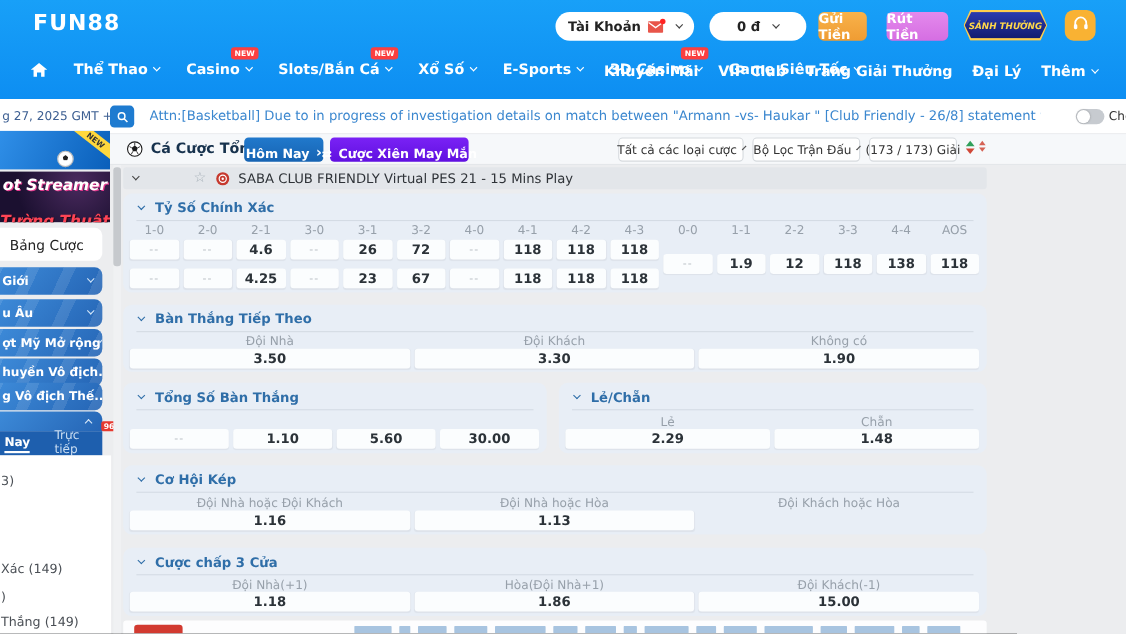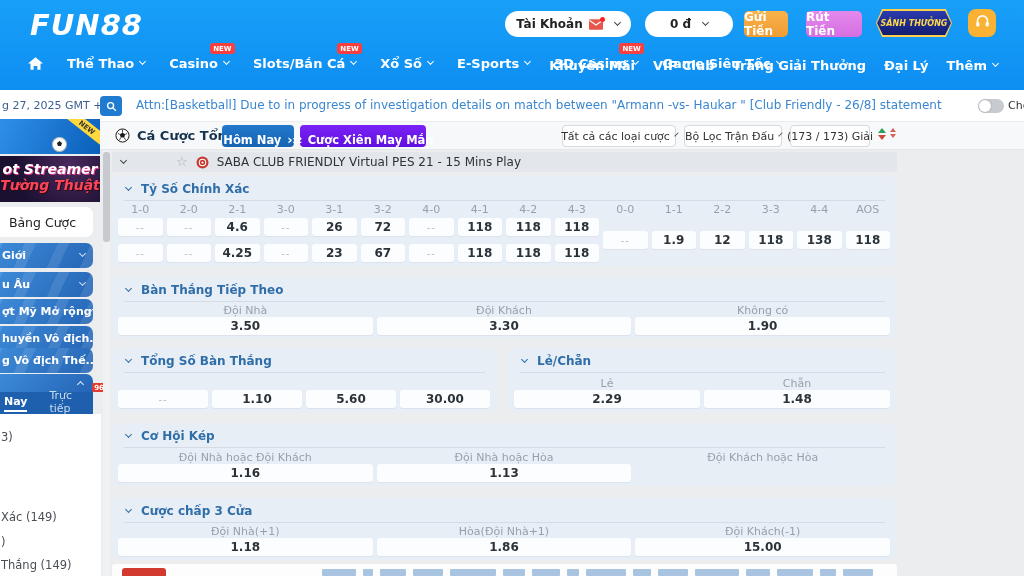--- a/index.html
+++ b/index.html
@@ -1,21 +1,21 @@
 <!DOCTYPE html>
 <html><head>
 <meta charset="utf-8">
 <style>
   * { margin:0; padding:0; box-sizing:border-box; }
   body { background:#555; font-family:"DejaVu Sans", sans-serif; }
   .screen { position:relative; width:1024px; height:576px; overflow:hidden; background:#ecedef; font-family:"DejaVu Sans", sans-serif; }
 
   
   .topbar { position:absolute; left:0; top:0; width:1024px; height:90px; background:linear-gradient(180deg,#18a0f8,#0d8ef2); }
-  .logo { position:absolute; left:30px; top:8px; color:#fff; font-size:29px; font-weight:bold; font-style:italic; letter-spacing:1px; }
+  .logo { position:absolute; left:30px; top:8px; color:#fff; font-size:20px; font-weight:bold; letter-spacing:1px; }
   .wbox { position:absolute; top:11px; height:26px; background:#fff; border-radius:14px; display:flex; align-items:center; justify-content:center; gap:6px; font-size:12px; font-weight:bold; color:#222; }
   .hbtn { position:absolute; top:11px; height:26px; border-radius:5px; display:flex; align-items:center; justify-content:center; color:#fff; font-size:12px; font-weight:bold; }
   .rewards { position:absolute; left:876px; top:9px; width:76px; height:28px; background:#ffce4d; clip-path:polygon(8% 0,92% 0,100% 50%,92% 100%,8% 100%,0 50%); display:flex; align-items:center; justify-content:center; }
   .rewards-in { width:74px; height:24px; background:linear-gradient(180deg,#2a3bb0,#121c6e); clip-path:polygon(8% 0,92% 0,100% 50%,92% 100%,8% 100%,0 50%); display:flex; align-items:center; justify-content:center; color:#ffd84a; font-size:8px; font-weight:bold; font-style:italic; white-space:nowrap; }
   .support { position:absolute; left:968px; top:9px; width:28px; height:28px; border-radius:8px; background:#f9b233; display:flex; align-items:center; justify-content:center; }
   .reddot { position:absolute; width:5px; height:5px; border-radius:50%; background:#ff2222; right:-2px; top:-2px; }
 
   .mainnav { position:absolute; left:28px; top:56px; display:flex; align-items:center; gap:24px; }
   .mainnav-r { position:absolute; right:26px; top:58px; display:flex; align-items:center; gap:18px; }
   .nav-item { position:relative; color:#fff; font-size:13px; font-weight:bold; display:flex; align-items:center; white-space:nowrap; }
@@ -44,21 +44,21 @@
   .tri.sm.up { border-left:3px solid transparent; border-right:3px solid transparent; border-bottom:4px solid #d04838; }
   .tri.sm.dn { border-left:3px solid transparent; border-right:3px solid transparent; border-top:4px solid #d04838; }
 
   
   .banner1 { position:absolute; left:0; top:119px; width:100px; height:35px; background:linear-gradient(115deg,#2f8fe8,#0a5fba); overflow:hidden; }
   .ball { position:absolute; left:52px; top:18px; width:15px; height:15px; border-radius:50%; background:radial-gradient(circle at 35% 35%, #fff 55%, #cfd8e2 100%); box-shadow:0 0 0 1px rgba(0,0,0,.25) inset; }
   .ball:after { content:""; position:absolute; left:5px; top:4px; width:5px; height:5px; background:#222; clip-path:polygon(50% 0,100% 38%,81% 100%,19% 100%,0 38%); }
   .ribbon { position:absolute; right:-16px; top:3px; width:58px; height:11px; background:#ffd83d; transform:rotate(38deg); display:flex; align-items:center; justify-content:center; font-size:7px; font-weight:bold; color:#333; }
   .banner2 { position:absolute; left:0; top:156px; width:100px; height:46px; background:radial-gradient(circle at 70% 20%, #4a2a5e, #1b1030 70%); overflow:hidden; text-align:center; padding-top:5px; }
   .b2l1 { font-size:14px; font-weight:bold; font-style:italic; color:#fff; text-shadow:1px 1px 0 #e23a8e; white-space:nowrap; }
-  .b2l2 { font-size:14px; font-weight:bold; font-style:italic; color:#ff4455; text-shadow:1px 1px 0 #2a0a14; white-space:nowrap; }
+  .b2l2 { font-size:14px; font-weight:bold; font-style:italic; color:#ff4455; text-shadow:1px 1px 0 #2a0a14; white-space:nowrap;margin-top:16px; }
   .betslip { position:absolute; left:-8px; top:207px; width:101px; height:30px; background:#fff; border-radius:7px; display:flex; align-items:center; justify-content:center; font-size:12.5px; color:#222; }
   .league { position:absolute; left:-8px; width:101px; height:25px; border-radius:7px; background:linear-gradient(135deg,#3e8cda,#2565b5); display:flex; align-items:center; color:#fff; font-size:11px; font-weight:bold; padding:0 8px 0 10px; overflow:hidden; white-space:nowrap; }
   .league:after { content:""; position:absolute; inset:0; background:repeating-linear-gradient(115deg, rgba(255,255,255,.10) 0 10px, transparent 10px 30px); }
   .league .cdn { margin-left:auto; color:#cfe3f7; }
   .panelhead { position:absolute; left:-8px; top:374px; width:101px; height:18px; border-radius:7px 7px 0 0; background:linear-gradient(135deg,#3e8cda,#2565b5); display:flex; align-items:center; justify-content:flex-end; padding-right:10px; color:#dcebfa; }
   .sidetabs { position:absolute; left:-8px; top:392px; width:101px; height:22px; background:#1e5fae; display:flex; align-items:center; }
   .stab { position:relative; color:#fff; font-size:11px; font-weight:bold; margin-left:12px; padding-bottom:2px; }
   .stab.active { border-bottom:2px solid #fff; }
   .stab.dim { color:#c9ddf2; font-weight:normal; margin-left:22px; }
   .stab .live-badge { position:absolute; right:-13px; top:-6px; background:#e6392f; color:#fff; font-size:7px; font-weight:bold; border-radius:2px; padding:0.5px 2px; }

